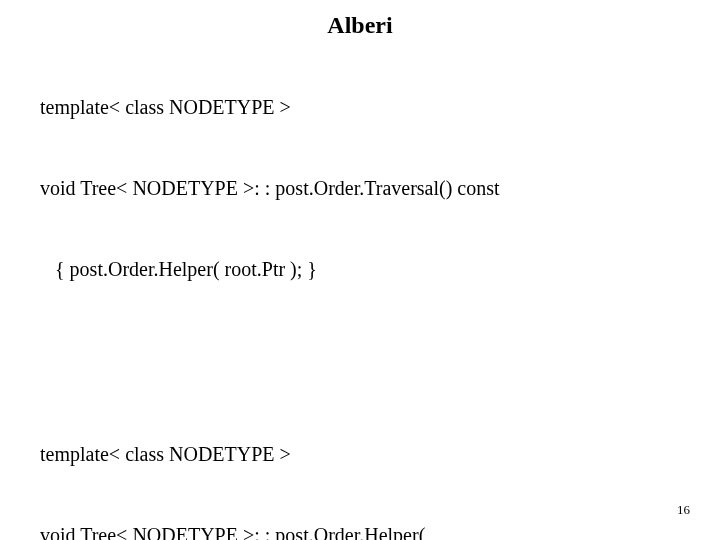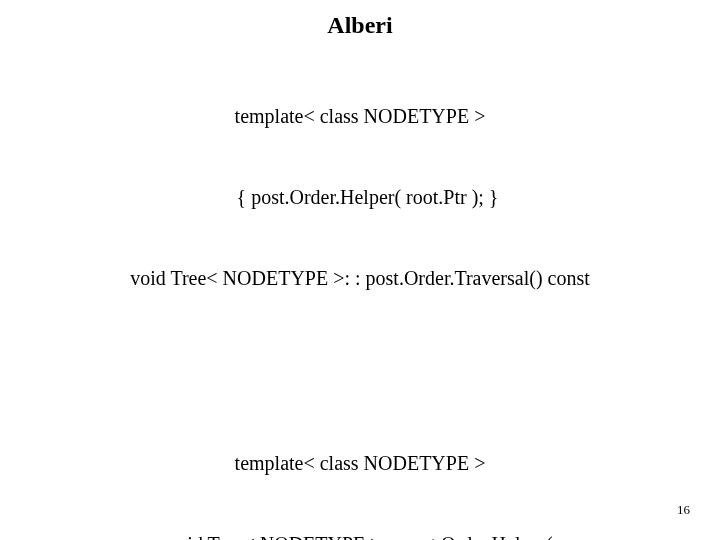--- a/index.html
+++ b/index.html
@@ -18,29 +18,28 @@
     .slide {
       width: 100%;
       height: 100%;
       padding: 12px 40px 0 40px;
       position: relative;
     }
     .title {
       text-align: center;
       font-weight: bold;
       font-size: 24px;
-      margin-bottom: 10px;
+      margin-bottom: 1px;
       color: #000;
     }
     .code-block {
       font-size: 20px;
       line-height: 1.35;
       color: #000;
       white-space: pre-wrap;
-      text-align: center;
     }
     .code-line {
       display: block;
     }
     .gap {
       height: 50px;
     }
     .page-number {
       position: absolute;
       bottom: 22px;
@@ -50,22 +49,22 @@
     }
   </style>
 </head>
 <body>
 
 <div class="slide">
   <div class="title">Alberi</div>
 
   <div class="code-block">
     <span class="code-line">template&lt; class NODETYPE &gt;</span>
+    <span class="code-line">void Tree&lt; NODETYPE &gt;: : post.Order.Traversal() const</span>
     <span class="code-line">   { post.Order.Helper( root.Ptr ); }</span>
-    <span class="code-line">void Tree&lt; NODETYPE &gt;: : post.Order.Traversal() const</span>
   </div>
 
   <div class="gap"></div>
 
   <div class="code-block">
     <span class="code-line">template&lt; class NODETYPE &gt;</span>
     <span class="code-line">void Tree&lt; NODETYPE &gt;: : post.Order.Helper(</span>
     
     
     

